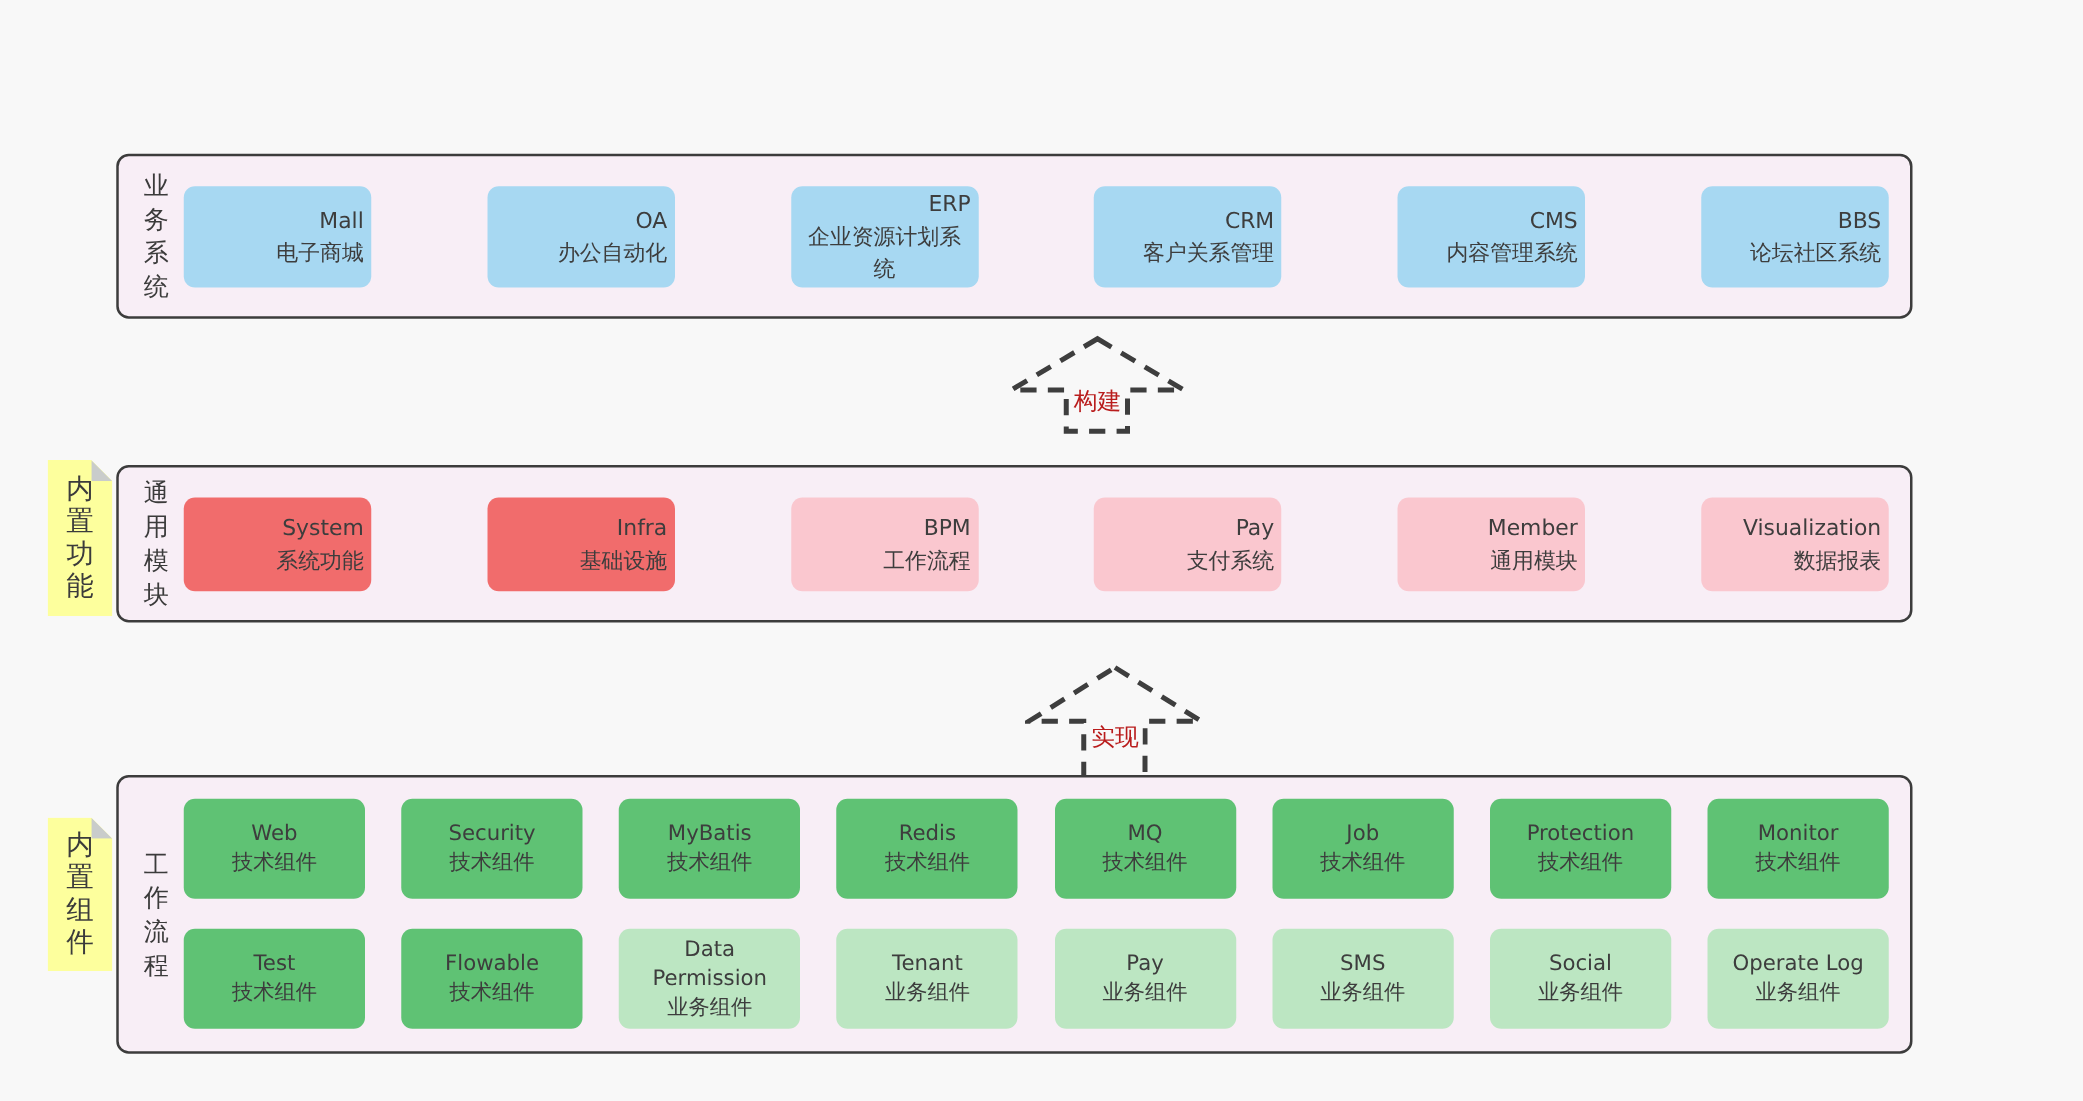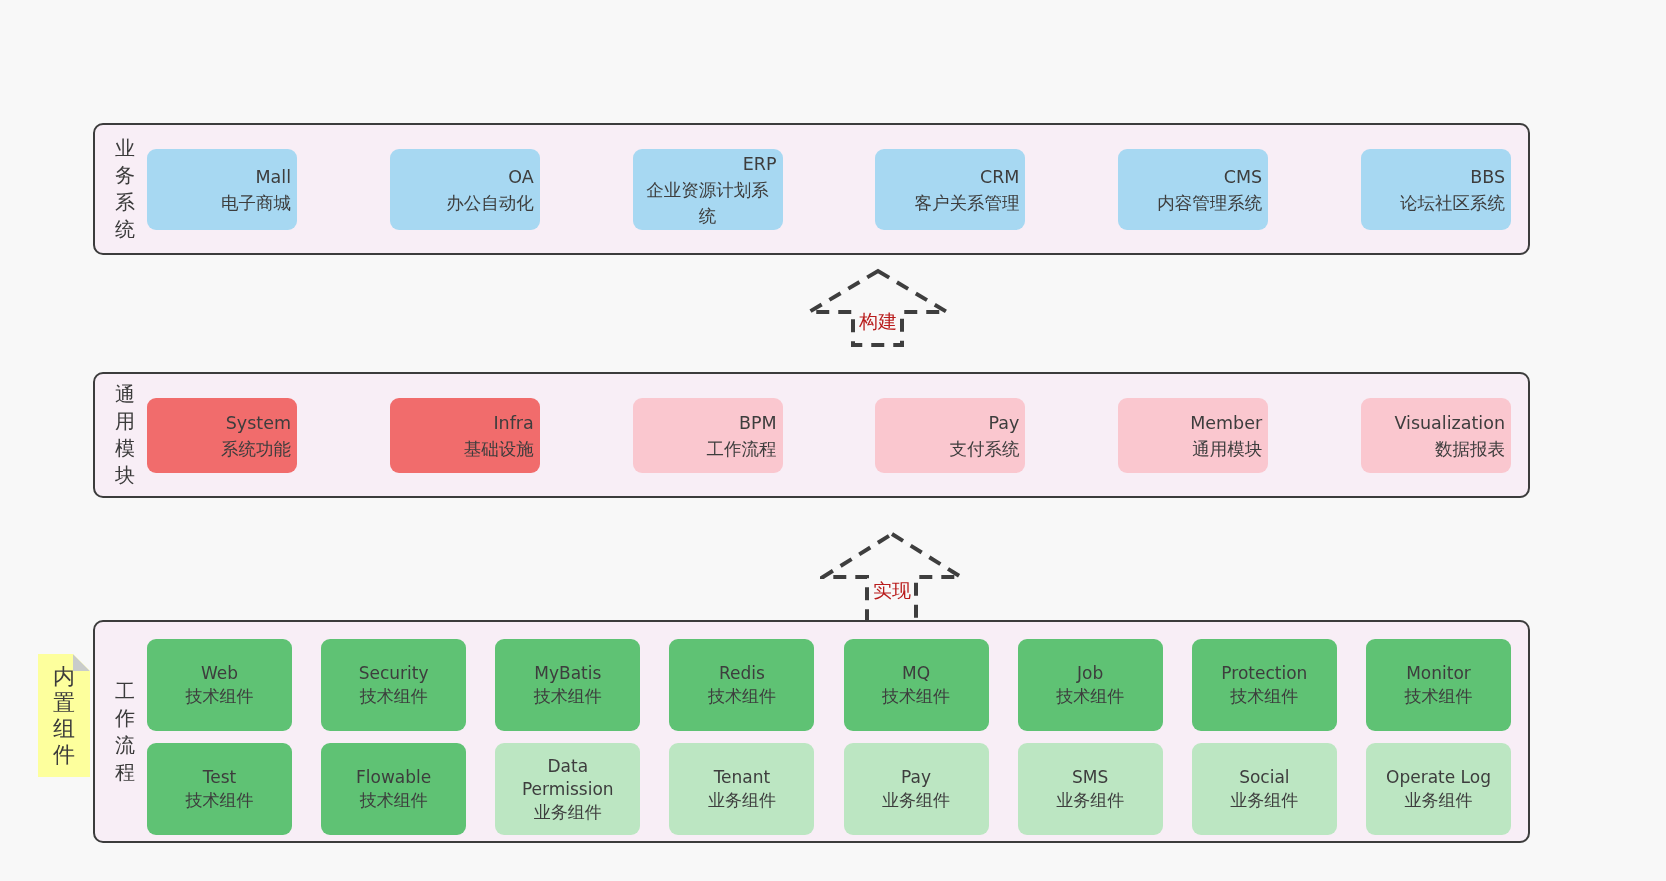--- a/index.html
+++ b/index.html
@@ -48,21 +48,21 @@
     border-radius:9px;
     display:flex;flex-direction:column;
     justify-content:center;align-items:center;
     text-align:center;
     box-sizing:border-box;
     padding:2px 6px;
   }
   .b-lg{width:150px;font-size:17.5px;line-height:26px;align-items:flex-end;}
   #p-business .b-lg{height:81px;}
   #p-modules .b-lg{height:75px;}
-  .b-sm{width:145px;height:92px;font-size:17px;line-height:23px;}
+  .b-sm{width:145px;height:80px;font-size:17px;line-height:23px;}
 
   .v-blue {background:#a7d8f2;}
   .v-red  {background:#f16c6c;}
   .v-pink {background:#fac7cf;}
   .v-green{background:#5fc274;}
   .v-green-light{background:#bce6c2;}
 
   
   .note{
     position:absolute;left:38px;width:52px;
@@ -137,20 +137,23 @@
     </div>
   </section>
 
   <div class="arrow" id="arrow-build">
     <svg viewBox="0 0 144 80">
       <polygon points="72,3 141,44 96,44 96,77 47,77 47,44 3,44"></polygon>
     </svg>
     <span class="arrow-label">构建</span>
   </div>
 
+  <div class="note" id="note-func">
+    <div class="note-text">内置功能</div>
+  </div>
 
   <section class="panel" id="p-modules">
     <div class="vlabel">通用模块</div>
     <div class="boxes">
       <div class="box b-lg v-red">
         <span>System</span>
         <span>系统功能</span>
       </div>
       <div class="box b-lg v-red">
         <span>Infra</span>

